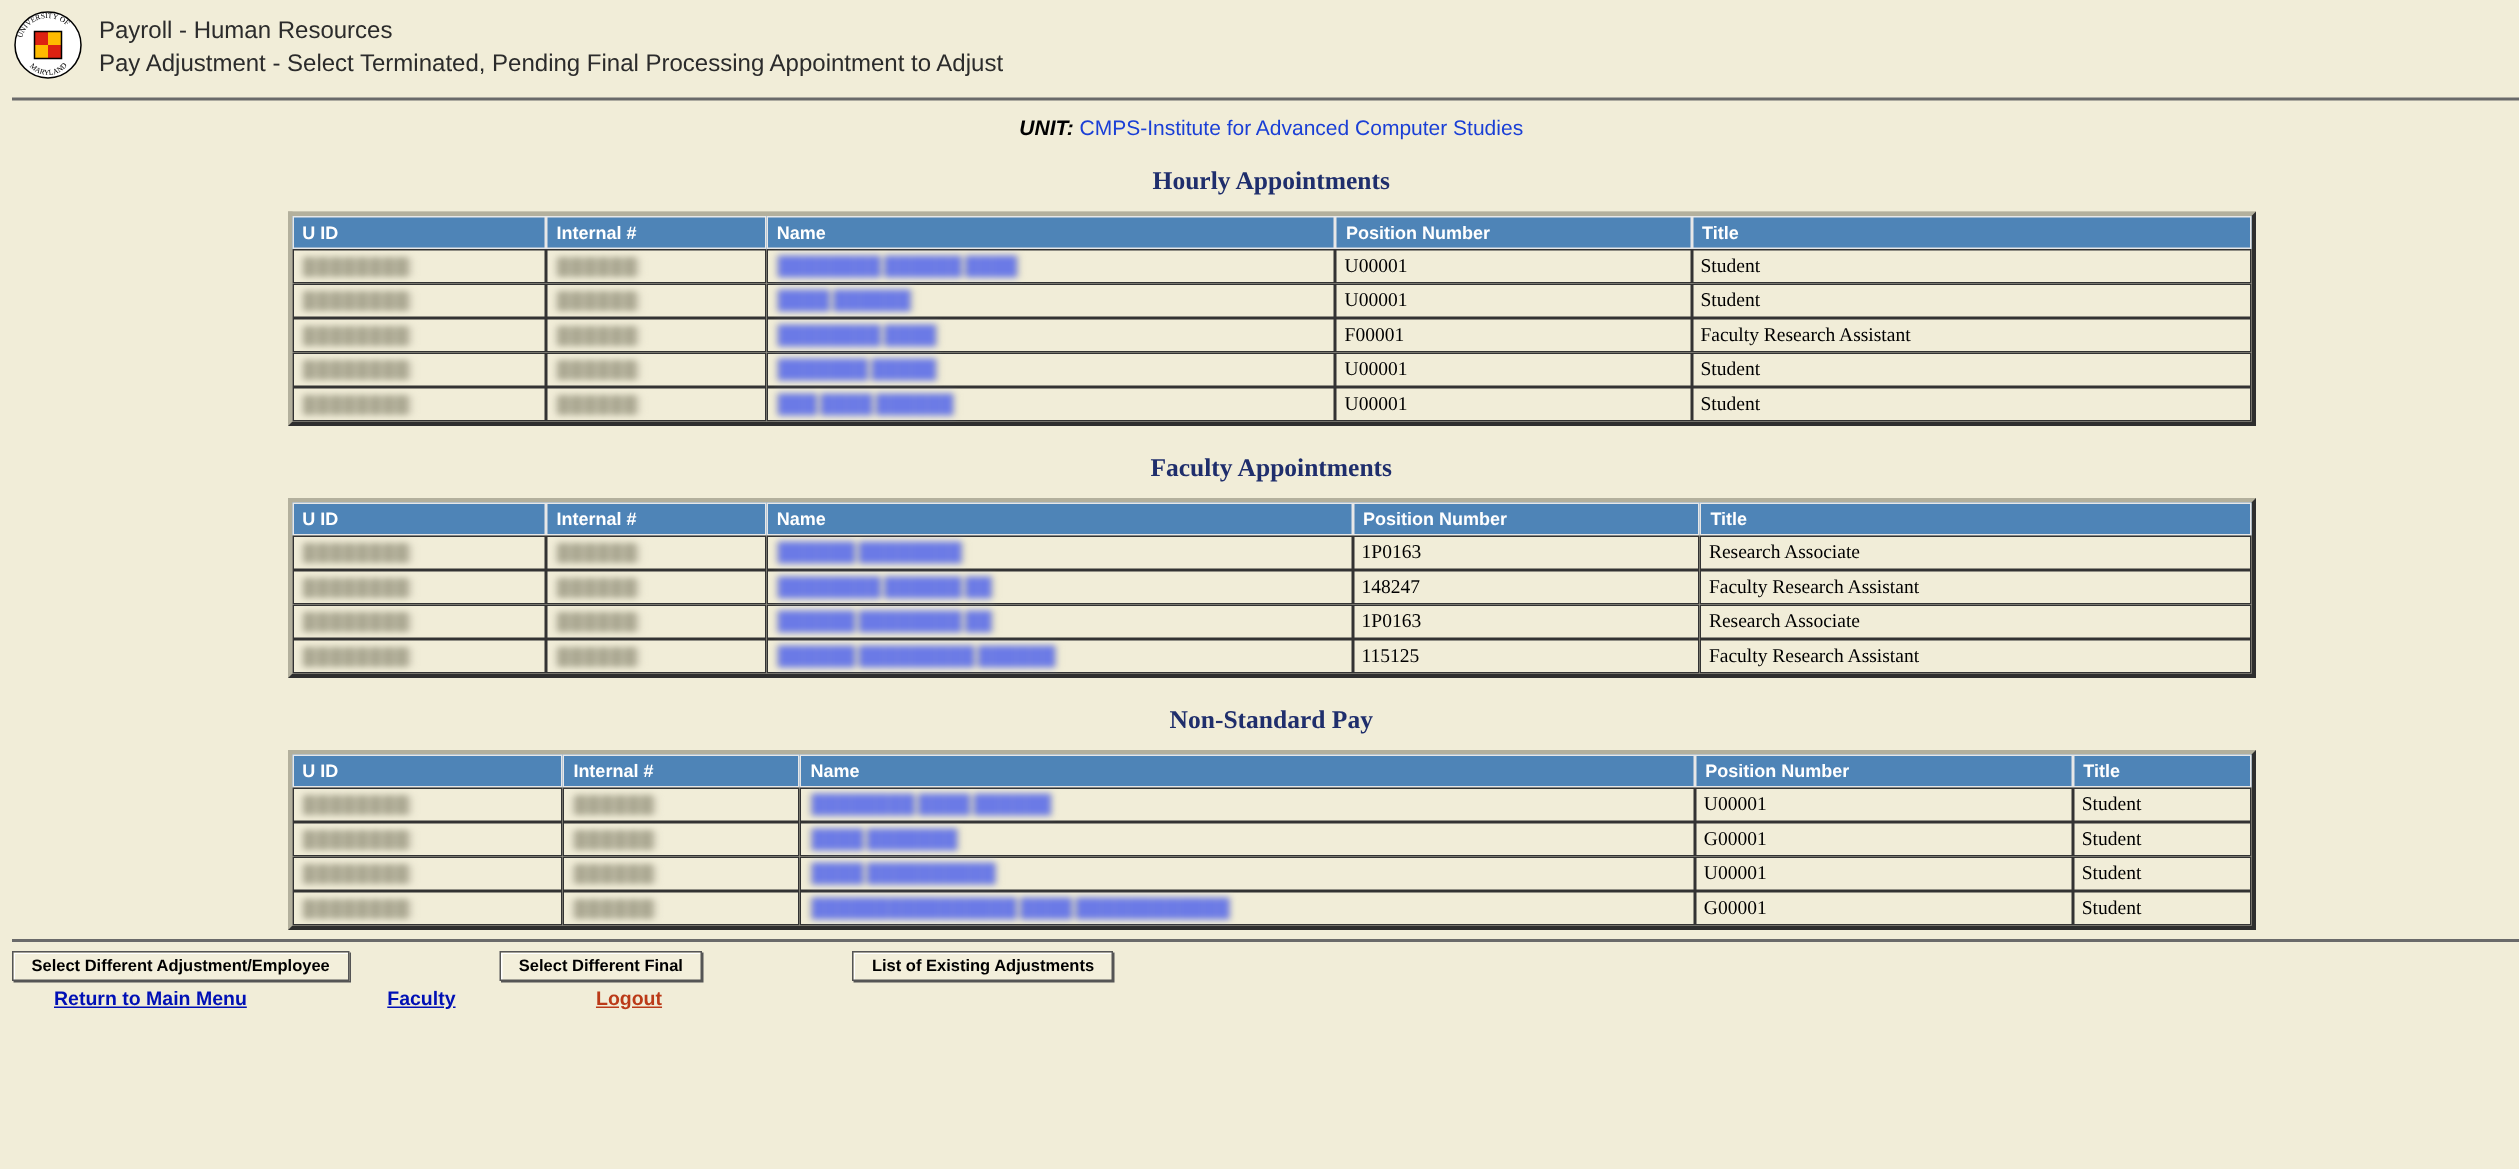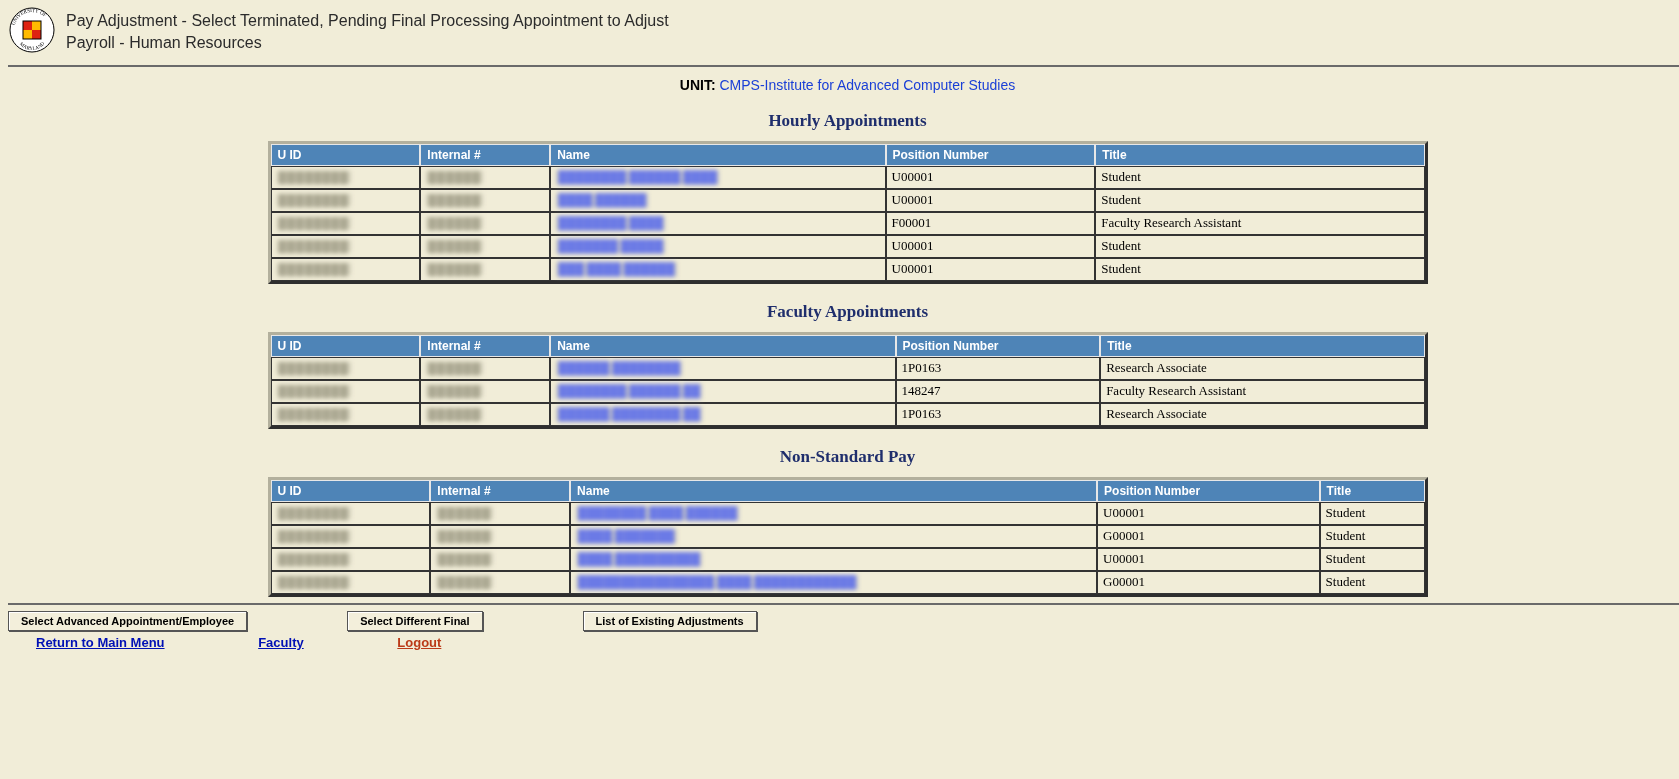--- a/index.html
+++ b/index.html
@@ -22,37 +22,37 @@
     position: relative;
     margin-top: 2px;
   }
   .seal svg { width: 48px; height: 48px; }
   .hdr-text { padding-top: 6px; }
   .hdr-text div { font-family: Verdana, Arial, sans-serif; font-size: 16px; color:#2b2b2b; font-weight: 500; line-height: 1.4; }
   hr.sep { border: none; border-top: 2px solid #6a6a6a; margin: 10px 0 4px 0; }
   hr.sep2 { border: none; border-top: 2px solid #6a6a6a; margin: 4px 0 4px 0; }
 
   .unit-line { text-align: center; margin: 10px 0 6px 0; font-size: 14px; font-family: Verdana, Arial, sans-serif; }
-  .unit-line b { font-weight: bold; }
+  .unit-line b { font-weight: bold; font-style: italic; }
   .unit-link { color: #1a3fd6; text-decoration: none; }
 
   .section-heading {
     text-align: center;
     font-family: Georgia, 'Times New Roman', serif;
     font-size: 17px;
     color: #1f2e6c;
     font-weight: bold;
     margin: 18px 0 10px 0;
   }
 
   .tbl-wrap {
     margin: 0 auto;
     margin-bottom: 6px;
   }
-  .tbl-wrap.w1 { width: 1160px; }
+  .tbl-wrap.w1 { width: 1312px; }
 
   table.data {
     width: 100%;
     border-collapse: separate;
     border-spacing: 0;
     background: #d0cbb6;
     border: 3px solid #b3b09d;
     border-right-color: #2e2e2e;
     border-bottom-color: #2e2e2e;
   }
@@ -142,22 +142,22 @@
         <textPath href="#bc" startOffset="22%">MARYLAND</textPath>
       </text>
       <rect x="15" y="15" width="9" height="9" fill="#d21"></rect>
       <rect x="24" y="15" width="9" height="9" fill="#fb0"></rect>
       <rect x="15" y="24" width="9" height="9" fill="#fb0"></rect>
       <rect x="24" y="24" width="9" height="9" fill="#d21"></rect>
       <rect x="15" y="15" width="18" height="18" fill="none" stroke="#000"></rect>
     </svg>
   </div>
   <div class="hdr-text">
+    <div>Payroll - Human Resources</div>
     <div>Pay Adjustment - Select Terminated, Pending Final Processing Appointment to Adjust</div>
-    <div>Payroll - Human Resources</div>
   </div>
 </div>
 
 <hr class="sep">
 
 <div class="unit-line">
   <b><span>UNIT</span>: </b>
   <a href="#" class="unit-link">CMPS-Institute for Advanced Computer Studies</a>
 </div>
 
@@ -254,20 +254,27 @@
             <td>148247</td>
             <td>Faculty Research Assistant</td>
           </tr>
           <tr>
             <td class="blur-cell"><span>████████</span></td>
             <td class="blur-cell"><span>██████</span></td>
             <td class="name-link-cell"><span class="fake">██████ ████████ ██</span></td>
             <td>1P0163</td>
             <td>Research Associate</td>
           </tr>
+          <tr>
+            <td class="blur-cell"><span>████████</span></td>
+            <td class="blur-cell"><span>██████</span></td>
+            <td class="name-link-cell"><span class="fake">██████ █████████ ██████</span></td>
+            <td>115125</td>
+            <td>Faculty Research Assistant</td>
+          </tr>
         </tbody>
       </table>
     </div>
     <div class="section-heading">Non-Standard Pay</div>
     <div class="tbl-wrap w1">
       <table class="data">
         <colgroup>
           <col style="width: 160px;">
           <col style="width: 140px;">
           <col style="width: 528px;">
@@ -313,21 +320,21 @@
             <td>Student</td>
           </tr>
         </tbody>
       </table>
     </div>
   </div>
 
 <hr class="sep2">
 
 <div class="btn-row">
-  <button class="classic">Select Advanced Appointment/Employee</button>
+  <button class="classic">Select Different Adjustment/Employee</button>
   <button class="classic">Select Different Final</button>
   <button class="classic">List of Existing Adjustments</button>
 </div>
 
 <div class="link-row">
   <a href="#" class="main-menu">Return to Main Menu</a>
   <a href="#" class="cancel">Faculty</a>
   <a href="#" class="logout">Logout</a>
 </div>
 

